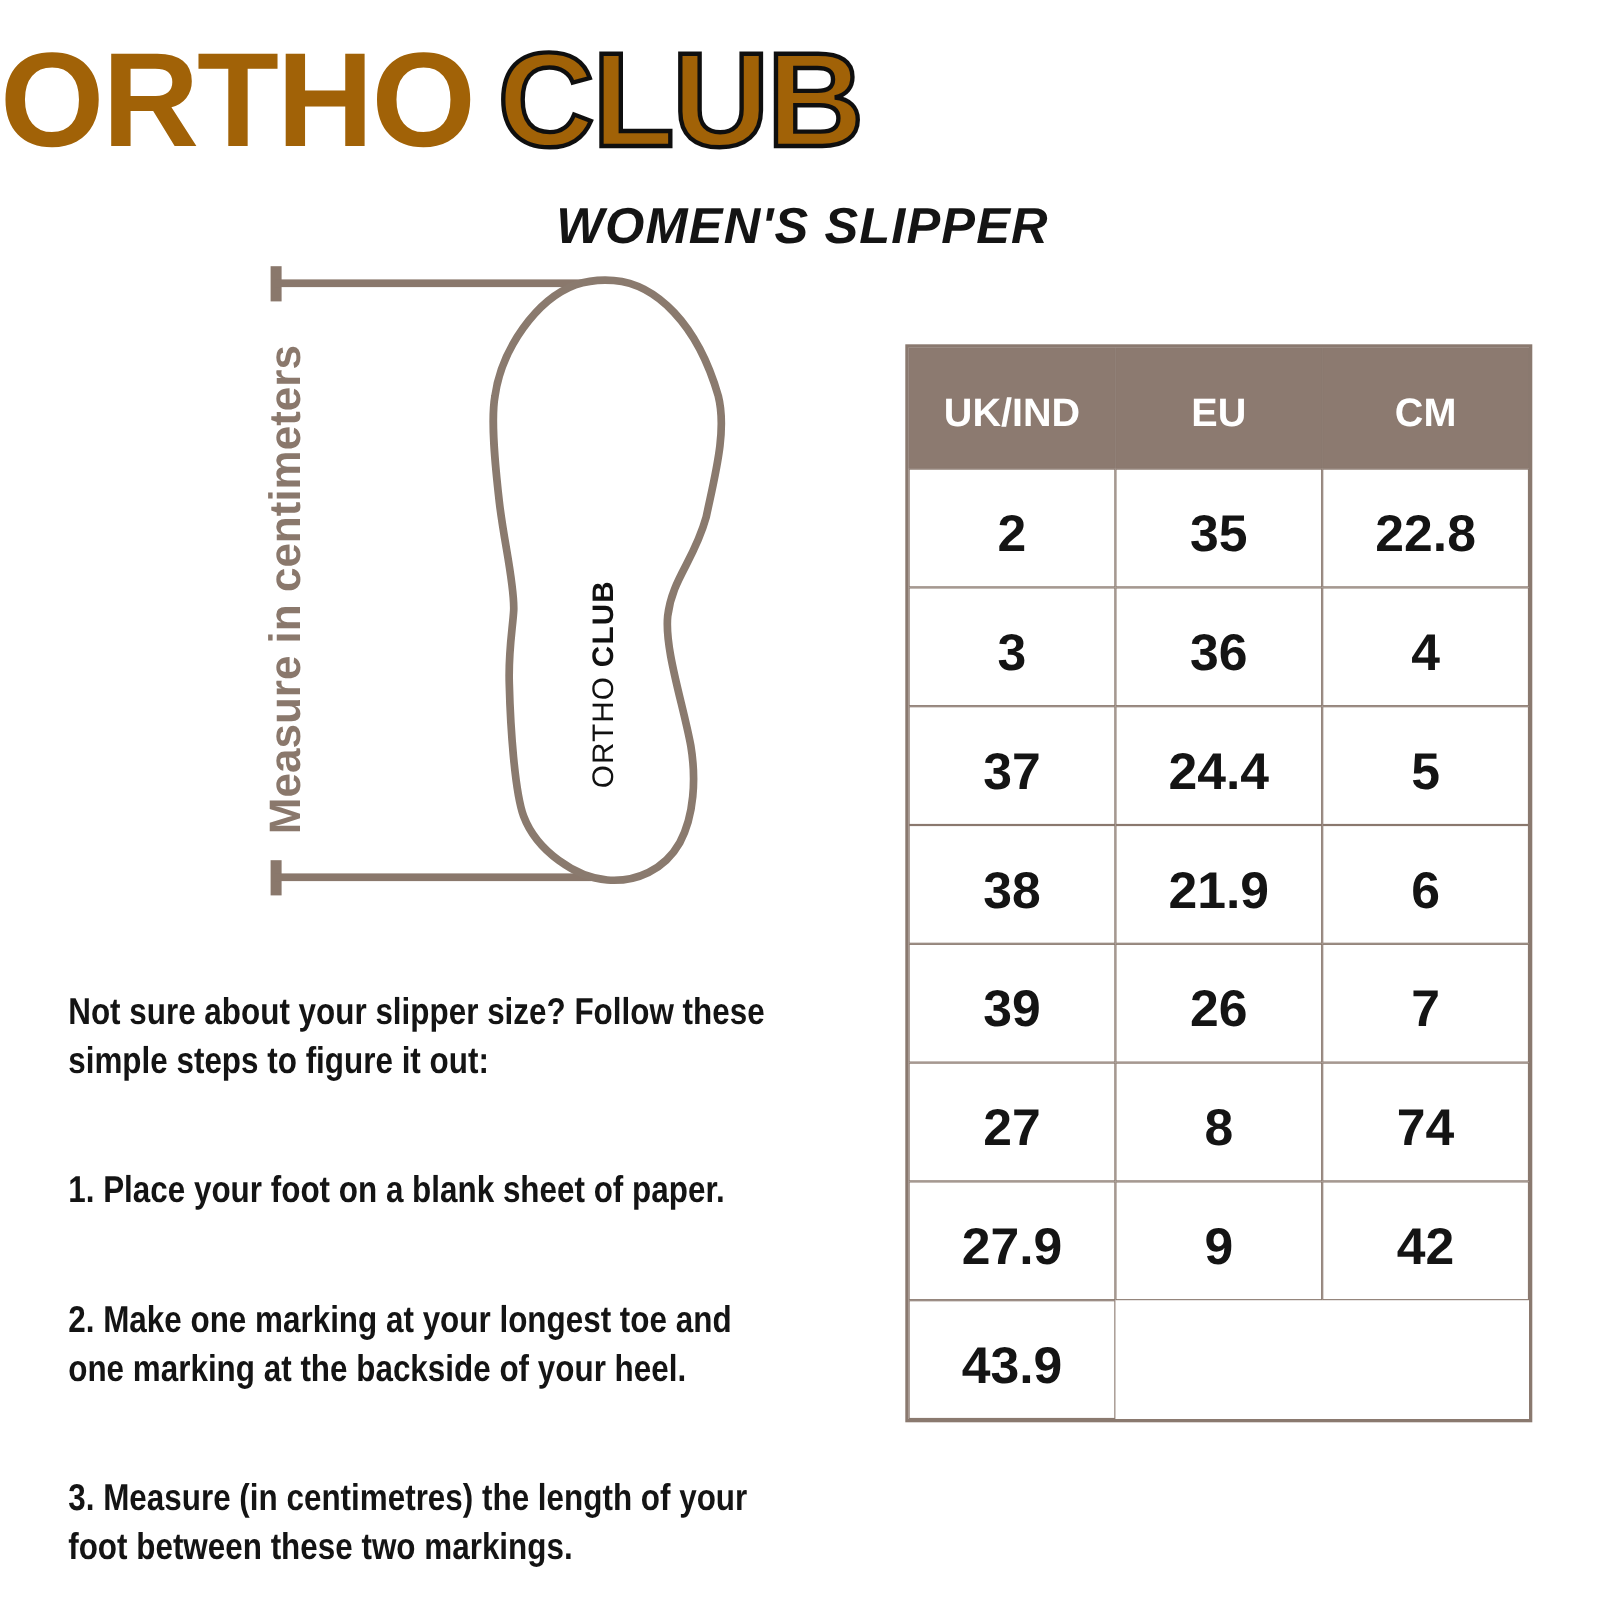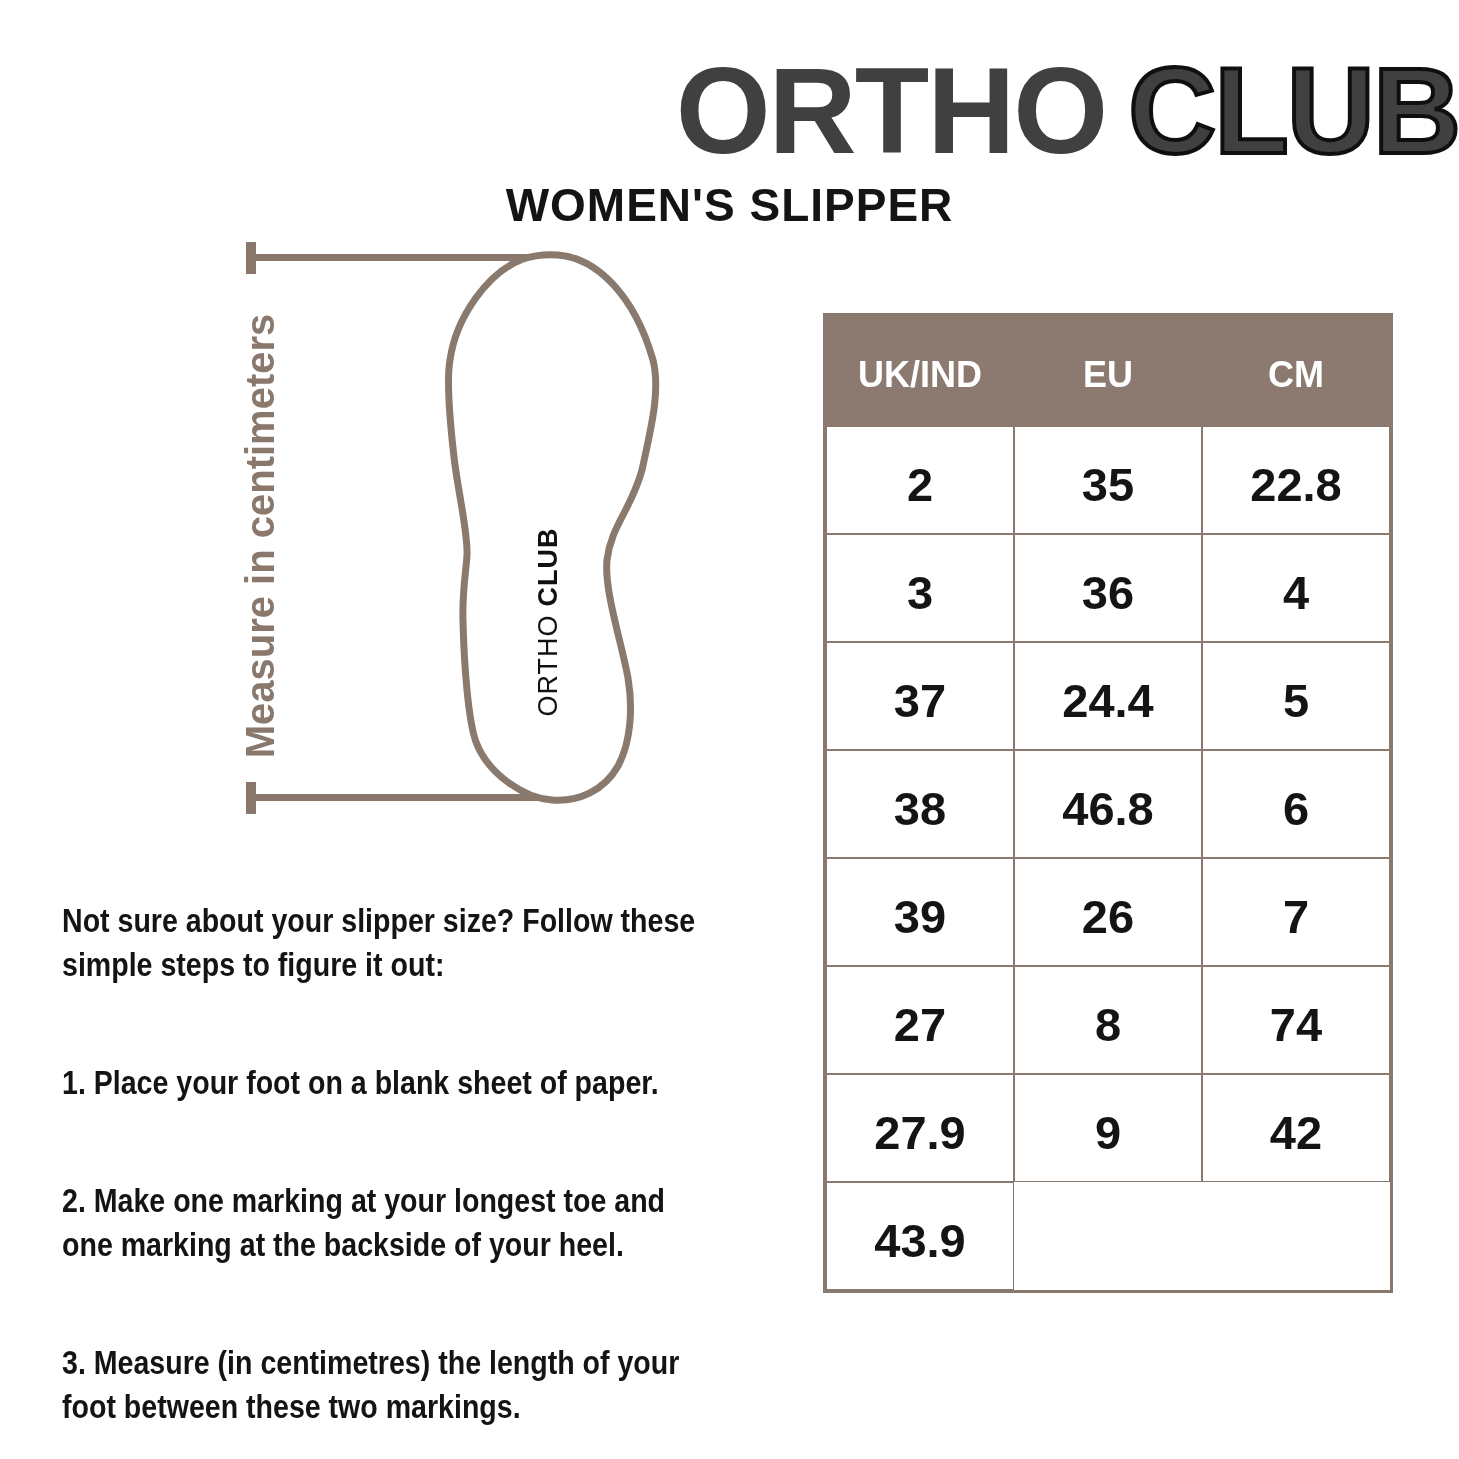--- a/index.html
+++ b/index.html
@@ -10,41 +10,42 @@
     position: relative;
     width: 1459px;
     height: 1459px;
     background: #ffffff;
     overflow: hidden;
   }
 
   
   .brand-title {
     position: absolute;
-    left: 0; right: 0; top: 44px;
-    text-align: right;
+    left: 0; right: 0; top: 24px;
+    text-align: left;
     font-size: 122px;
     line-height: 1.1;
     font-weight: 700;
-    color: #404040;
+    color: #a16207;
     letter-spacing: -2px;
     white-space: nowrap;
   }
   .brand-title .t-secondary {
     margin-left: 22px;
     -webkit-text-stroke: 4px #0f0f0f;
   }
   .brand-subtitle {
     position: absolute;
     left: 0; right: 0; top: 178px;
     text-align: center;
     font-size: 46px;
     font-weight: 700;
     letter-spacing: 1px;
     color: #141414;
+    font-style: italic;
   }
 
   
   .taupe { background: #8a786c; }
   .dim-cap-top    { position: absolute; left: 246px; top: 242px; width: 10px; height: 32px; }
   .dim-line-top   { position: absolute; left: 250px; top: 254px; width: 318px; height: 7px; }
   .dim-cap-bottom { position: absolute; left: 246px; top: 782px; width: 10px; height: 32px; }
   .dim-line-bottom{ position: absolute; left: 250px; top: 794px; width: 312px; height: 7px; }
 
   .measure-label {
@@ -182,21 +183,21 @@
 
     <div class="cell data">3</div>
     <div class="cell data">36</div>
 
     <div class="cell data">4</div>
     <div class="cell data">37</div>
     <div class="cell data">24.4</div>
 
     <div class="cell data">5</div>
     <div class="cell data">38</div>
-    <div class="cell data">46.8</div>
+    <div class="cell data">21.9</div>
 
     <div class="cell data">6</div>
     <div class="cell data">39</div>
     <div class="cell data">26</div>
 
     <div class="cell data">7</div>
     <div class="cell data">27</div>
 
     <div class="cell data">8</div>
     <div class="cell data">74</div>

